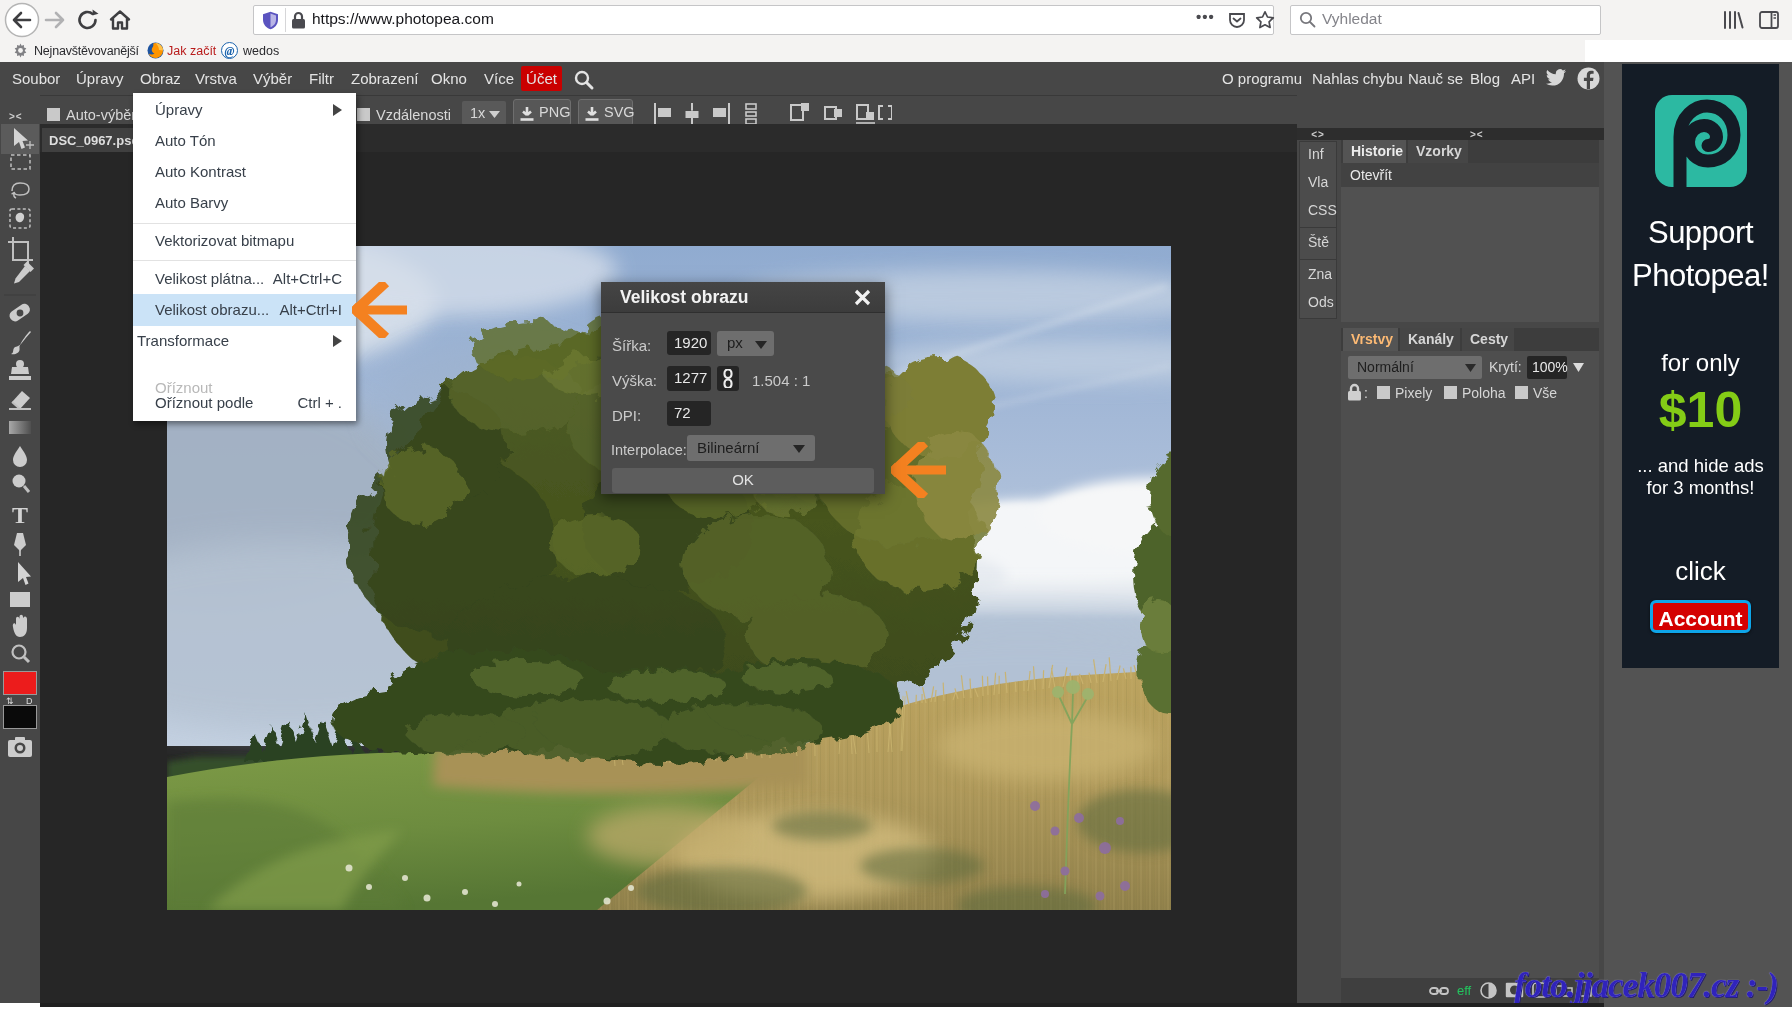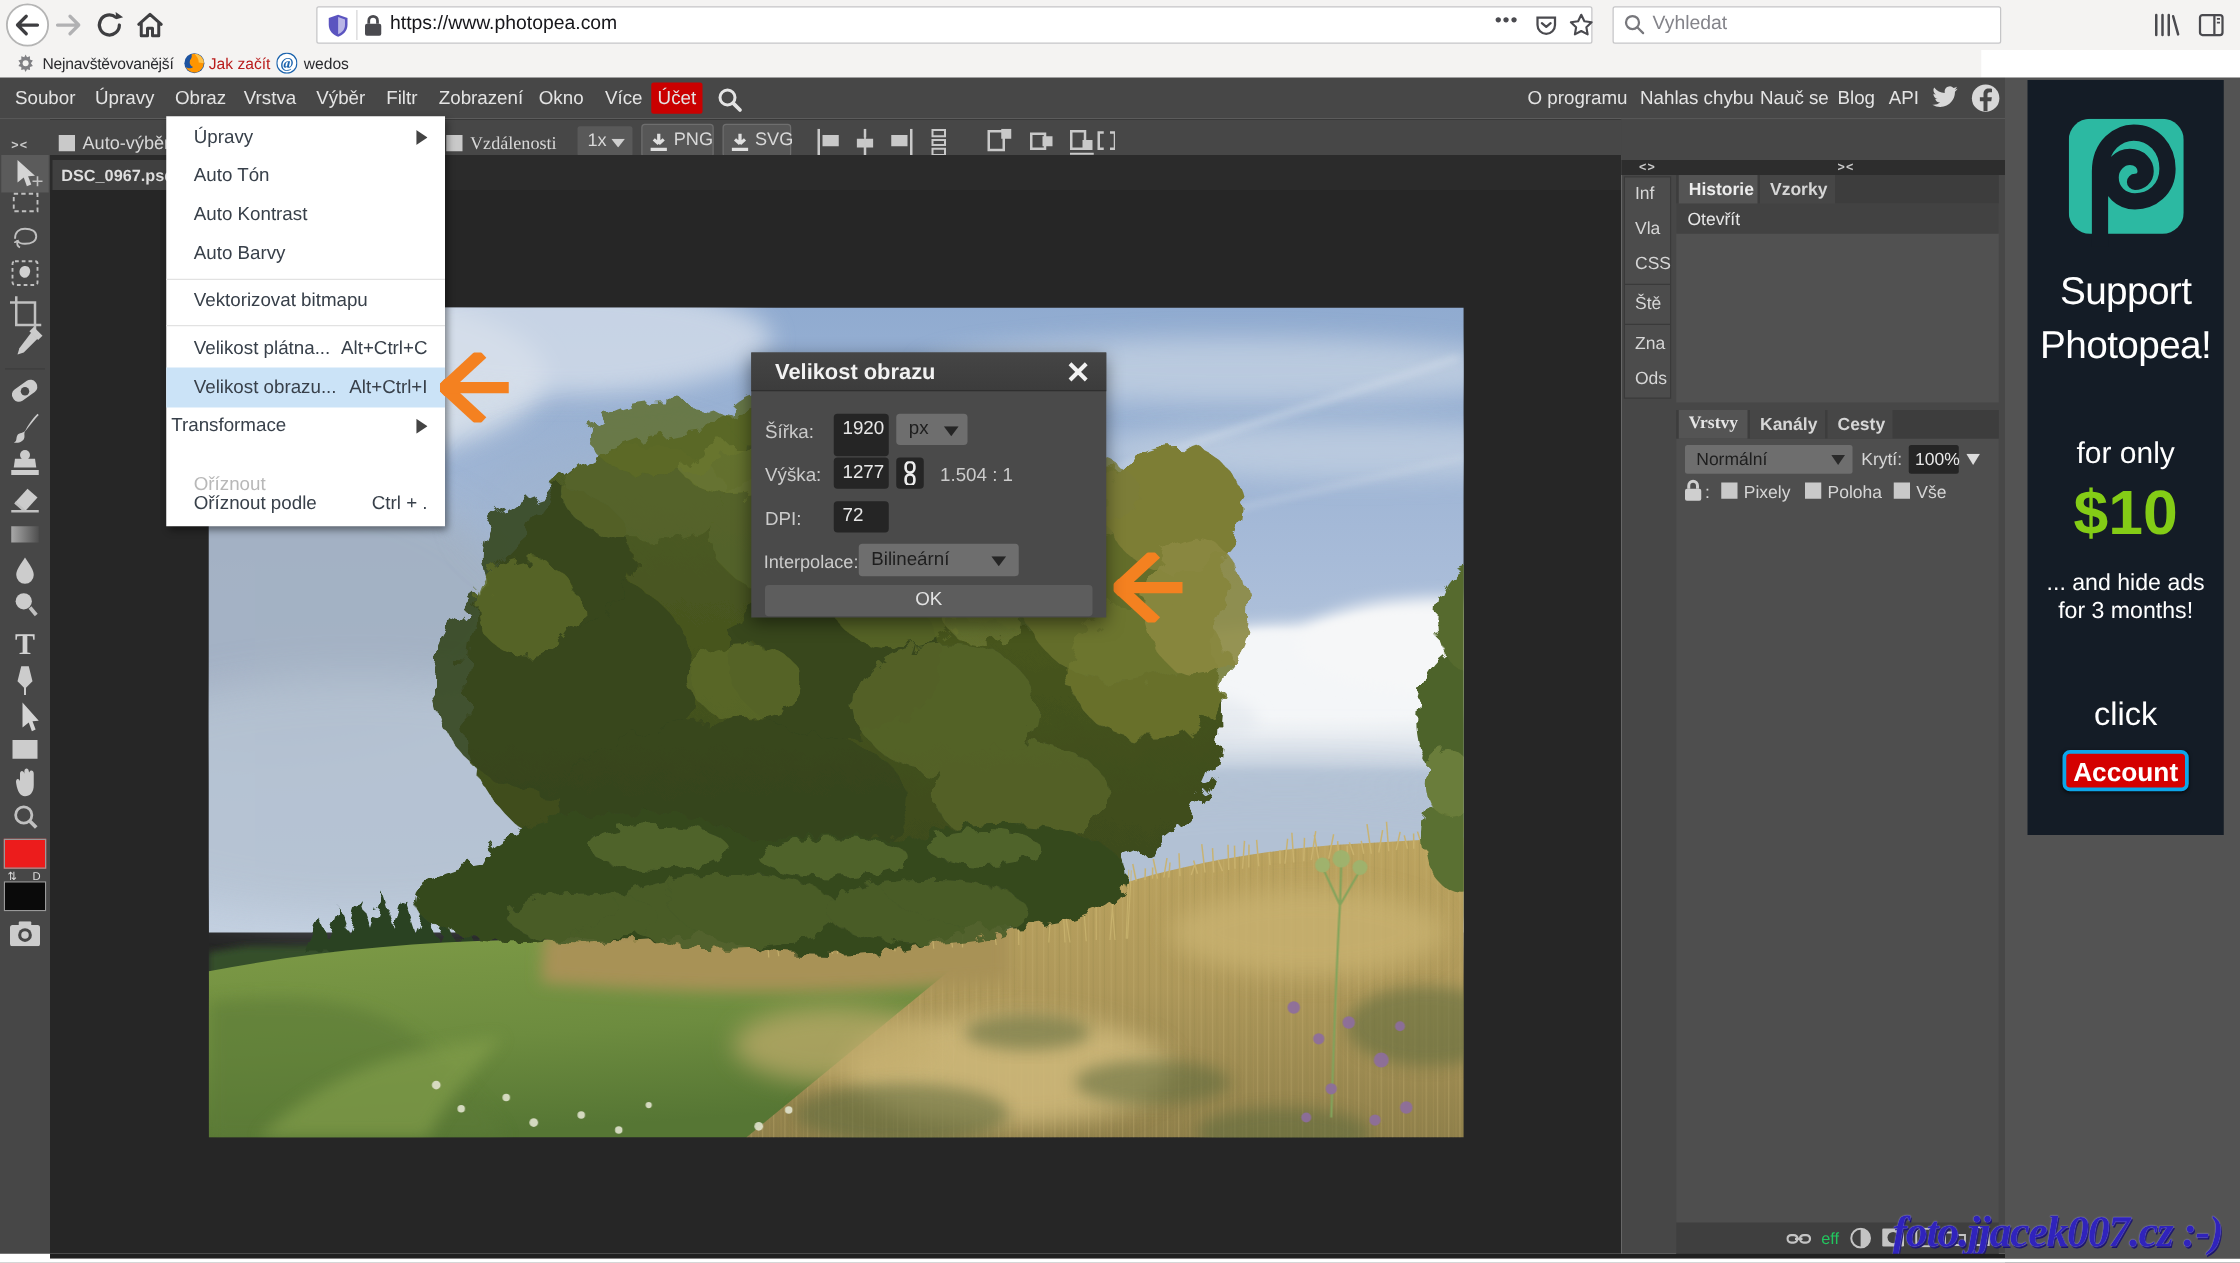--- a/index.html
+++ b/index.html
@@ -124,21 +124,21 @@
   </div>
   <div class="abs" id="optionsbar" style="left:0;top:95px;width:1604px;height:29px;background:#474747;border-top:1px solid #393939;color:#d8d8d8;font-size:14.5px;">
 
     <svg class="abs" style="left:10px;top:5px;" width="22" height="24" viewBox="0 0 22 24">
       <path d="M4 1 L4 17 L8.5 13.5 L11 20 L14 18.7 L11.5 12.5 L17 12 Z" fill="#cfcfcf"></path>
       <path d="M14.5 18 h7 M18 14.5 v7 M15.8 15.8 l-1.6-1.6 M20.2 15.8 l1.6-1.6 M15.8 20.2 l-1.6 1.6 M20.2 20.2 l1.6 1.6" stroke="#cfcfcf" stroke-width="1.4" fill="none"></path>
     </svg>
     <div class="abs" style="left:47px;top:12px;width:13px;height:13px;background:#c9c9c9;"></div>
     <div class="abs" style="left:66px;top:11px;">Auto-výběr</div>
     <div class="abs" style="left:357px;top:12px;width:13px;height:13px;background:#c9c9c9;"></div>
-    <div class="abs" style="left:376px;top:11px;font-family:Liberation Serif, serif;">Vzdálenosti</div>
+    <div class="abs" style="left:376px;top:11px;">Vzdálenosti</div>
 
     <div class="abs" style="left:462px;top:5px;width:44px;height:24px;background:#595959;border-radius:2px;">
       <span style="position:absolute;left:8px;top:4px;">1x</span>
       <svg class="abs" style="left:27px;top:10px;" width="11" height="7">
           <path d="M0 0 L11 0 L5.5 7 Z" fill="#cfcfcf"></path>
         </svg>
     </div>
 
     <div class="abs" style="left:513px;top:3px;width:58px;height:27px;background:#575757;border:1px solid #6e6e6e;border-radius:3px;">
       <svg class="abs" style="left:5px;top:6px;" width="16" height="17" viewBox="0 0 16 17">
@@ -329,21 +329,21 @@
 
     <div class="abs" style="left:44px;top:12px;width:258px;height:23px;background:#3d3d3d;">
       <div class="abs" style="left:2px;top:0;width:63px;height:23px;background:#545454;font-weight:bold;color:#ececec;padding:3px 0 0 8px;">Historie</div>
       <div class="abs" style="left:67px;top:0;width:60px;height:23px;background:#464646;font-weight:bold;color:#d6d6d6;padding:3px 0 0 8px;">Vzorky</div>
     </div>
     <div class="abs" style="left:44px;top:35px;width:258px;height:159px;background:#515151;">
       <div class="abs" style="left:0;top:0;width:258px;height:24px;background:#424242;color:#e8e8e8;padding:4px 0 0 9px;">Otevřít</div>
     </div>
 
     <div class="abs" style="left:44px;top:200px;width:258px;height:23px;background:#3d3d3d;">
-      <div class="abs" style="left:2px;top:0;width:55px;height:23px;background:#545454;font-weight:bold;color:#e5e5e5;padding:3px 0 0 8px;font-family:Liberation Serif, serif;">Vrstvy</div>
+      <div class="abs" style="left:2px;top:0;width:55px;height:23px;background:#545454;font-weight:bold;color:#fdba74;padding:3px 0 0 8px;">Vrstvy</div>
       <div class="abs" style="left:59px;top:0;width:60px;height:23px;background:#464646;font-weight:bold;color:#d6d6d6;padding:3px 0 0 8px;">Kanály</div>
       <div class="abs" style="left:121px;top:0;width:52px;height:23px;background:#464646;font-weight:bold;color:#d6d6d6;padding:3px 0 0 8px;">Cesty</div>
     </div>
     <div class="abs" style="left:44px;top:223px;width:258px;height:652px;background:#4e4e4e;">
 
       <div class="abs" style="left:7px;top:5px;width:134px;height:23px;background:#6e6e6e;border-radius:2px;color:#1e1e1e;">
         <span style="position:absolute;left:9px;top:3px;">Normální</span>
         <svg class="abs" style="left:117px;top:8px;" width="11" height="8">
             <path d="M0 0 L11 0 L5.5 8 Z" fill="#2a2a2a"></path>
           </svg>
@@ -668,21 +668,21 @@
   </svg>
 
   <div class="abs" id="dialog" style="left:601px;top:282px;width:284px;height:212px;background:#4a4a4a;box-shadow:0 4px 14px rgba(0,0,0,0.5);font-size:15px;color:#cbcbcb;">
     <div class="abs" style="left:0;top:0;width:284px;height:31px;background:linear-gradient(#454545,#3c3c3c);border-bottom:1px solid #2f2f2f;">
       <div class="abs" style="left:19px;top:5px;font-size:17.5px;font-weight:bold;color:#f2f2f2;">Velikost obrazu</div>
       <svg class="abs" style="left:253px;top:7px;" width="17" height="17" viewBox="0 0 17 17">
         <path d="M2 2 L15 15 M15 2 L2 15" stroke="#f2f2f2" stroke-width="3.2"></path>
       </svg>
     </div>
     <div class="abs" style="left:11px;top:55px;">Šířka:</div>
-    <div class="abs" style="left:66px;top:49px;width:44px;height:34px;background:#252525;border-radius:3px;color:#e8e8e8;padding:3px 0 0 7px;">1920</div>
+    <div class="abs" style="left:66px;top:49px;width:44px;height:24px;background:#252525;border-radius:3px;color:#e8e8e8;padding:3px 0 0 7px;">1920</div>
     <div class="abs" style="left:116px;top:49px;width:57px;height:25px;background:#6e6e6e;border-radius:3px;color:#1e1e1e;">
       <span style="position:absolute;left:10px;top:3px;">px</span>
       <svg class="abs" style="left:38px;top:10px;" width="12" height="8">
           <path d="M0 0 L12 0 L6 8 Z" fill="#252525"></path>
         </svg>
     </div>
     <div class="abs" style="left:11px;top:90px;">Výška:</div>
     <div class="abs" style="left:66px;top:84px;width:44px;height:25px;background:#252525;border-radius:3px;color:#e8e8e8;padding:3px 0 0 7px;">1277</div>
     <div class="abs" style="left:116px;top:84px;width:22px;height:25px;background:#252525;border-radius:3px;">
       <svg class="abs" style="left:4px;top:3px;" width="14" height="19" viewBox="0 0 14 19">

